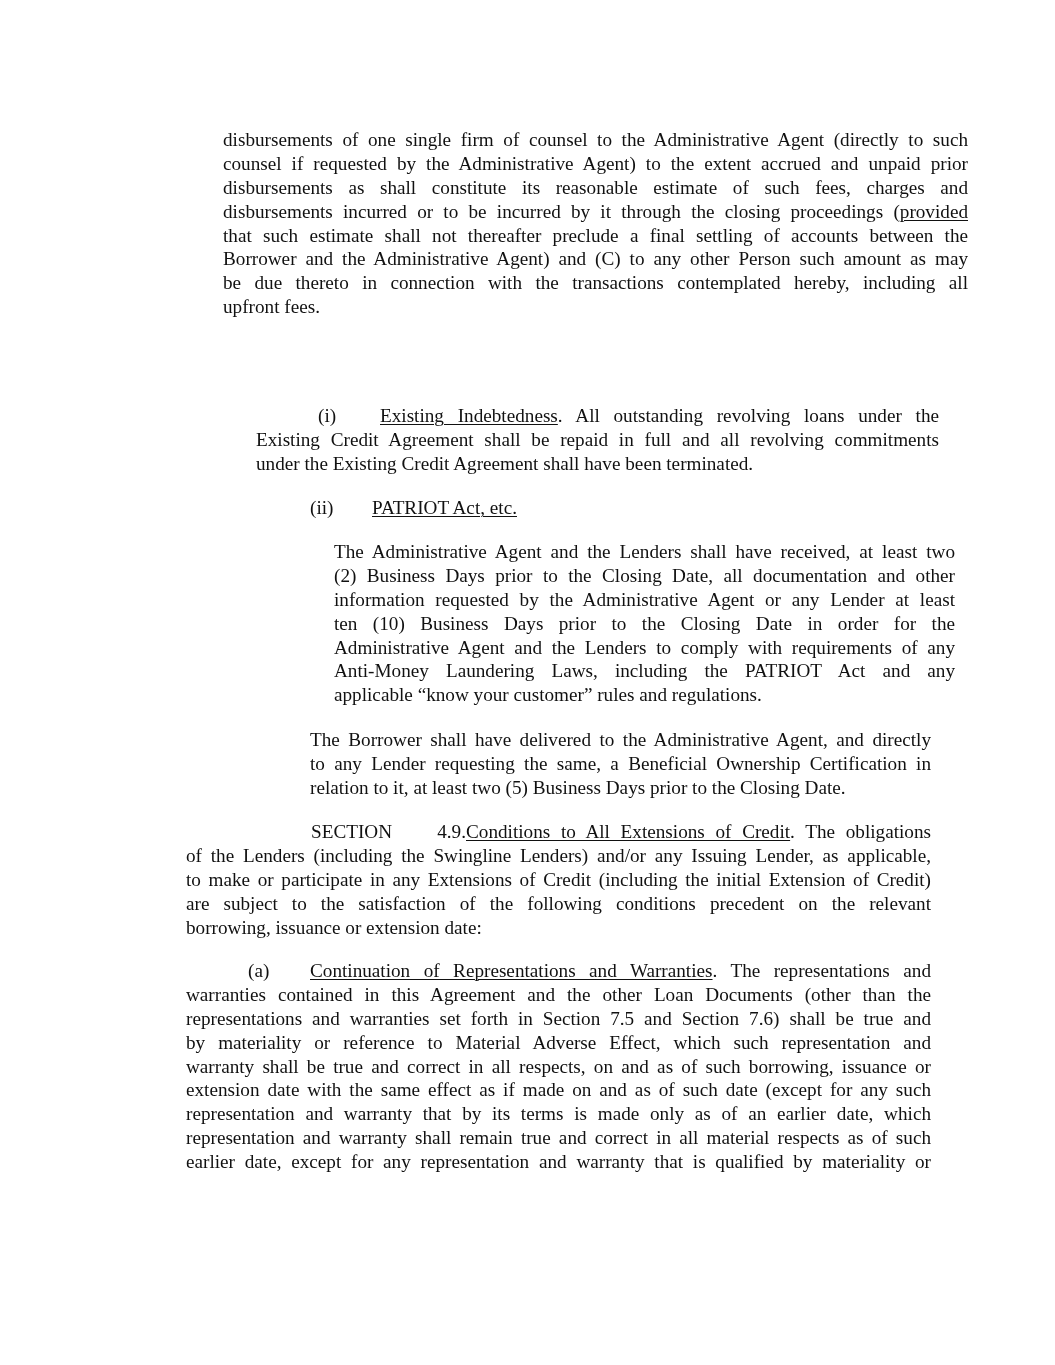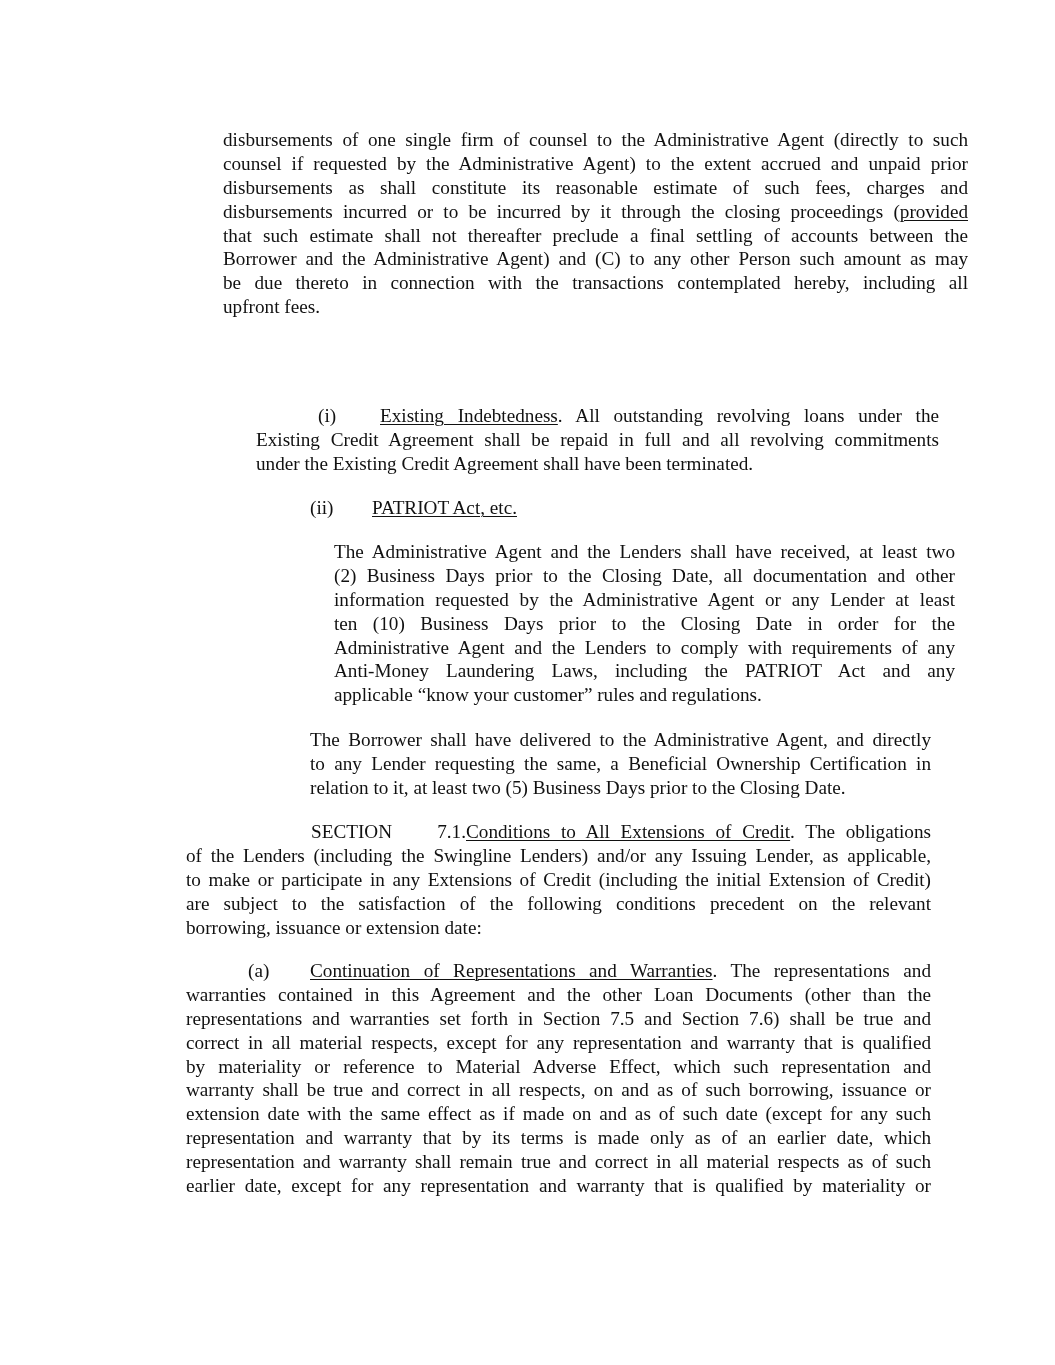--- a/index.html
+++ b/index.html
@@ -81,35 +81,34 @@
   </div>
 
   <div class="block" style="left:310px; top:728px; width:621px;">
     <div class="line">The Borrower shall have delivered to the Administrative Agent, and directly</div>
     <div class="line">to any Lender requesting the same, a Beneficial Ownership Certification in</div>
     <div class="line last">relation to it, at least two (5) Business Days prior to the Closing Date.</div>
   </div>
 
   <div class="block" style="left:186px; top:820px; width:745px;">
     <div class="line" style="padding-left: 125px; white-space: normal;">
-      <span class="tab-label" style="width:155px;">SECTION 7.1.</span><span class="u">Conditions to All Extensions of Credit</span><span>.  The obligations</span>
+      <span class="tab-label" style="width:155px;">SECTION 4.9.</span><span class="u">Conditions to All Extensions of Credit</span><span>.  The obligations</span>
     </div>
     <div class="line">of the Lenders (including the Swingline Lenders) and/or any Issuing Lender, as applicable,</div>
     <div class="line">to make or participate in any Extensions of Credit (including the initial Extension of Credit)</div>
     <div class="line">are subject to the satisfaction of the following conditions precedent on the relevant</div>
     <div class="line last">borrowing, issuance or extension date:</div>
   </div>
 
   <div class="block" style="left:186px; top:959px; width:745px;">
     <div class="line" style="padding-left: 62px; white-space: normal;">
       <span class="tab-label" style="width:62px;">(a)</span><span class="u">Continuation of Representations and Warranties</span><span>.  The representations and</span>
     </div>
     <div class="line">warranties contained in this Agreement and the other Loan Documents (other than the</div>
     <div class="line">representations and warranties set forth in Section 7.5 and Section 7.6) shall be true and</div>
-    <div class="line">correct in all material respects, except for any representation and warranty that is qualified</div>
     <div class="line">by materiality or reference to Material Adverse Effect, which such representation and</div>
     <div class="line">warranty shall be true and correct in all respects, on and as of such borrowing, issuance or</div>
     <div class="line">extension date with the same effect as if made on and as of such date (except for any such</div>
     <div class="line">representation and warranty that by its terms is made only as of an earlier date, which</div>
     <div class="line">representation and warranty shall remain true and correct in all material respects as of such</div>
     <div class="line">earlier date, except for any representation and warranty that is qualified by materiality or</div>
   </div>
 
 </div>
 

